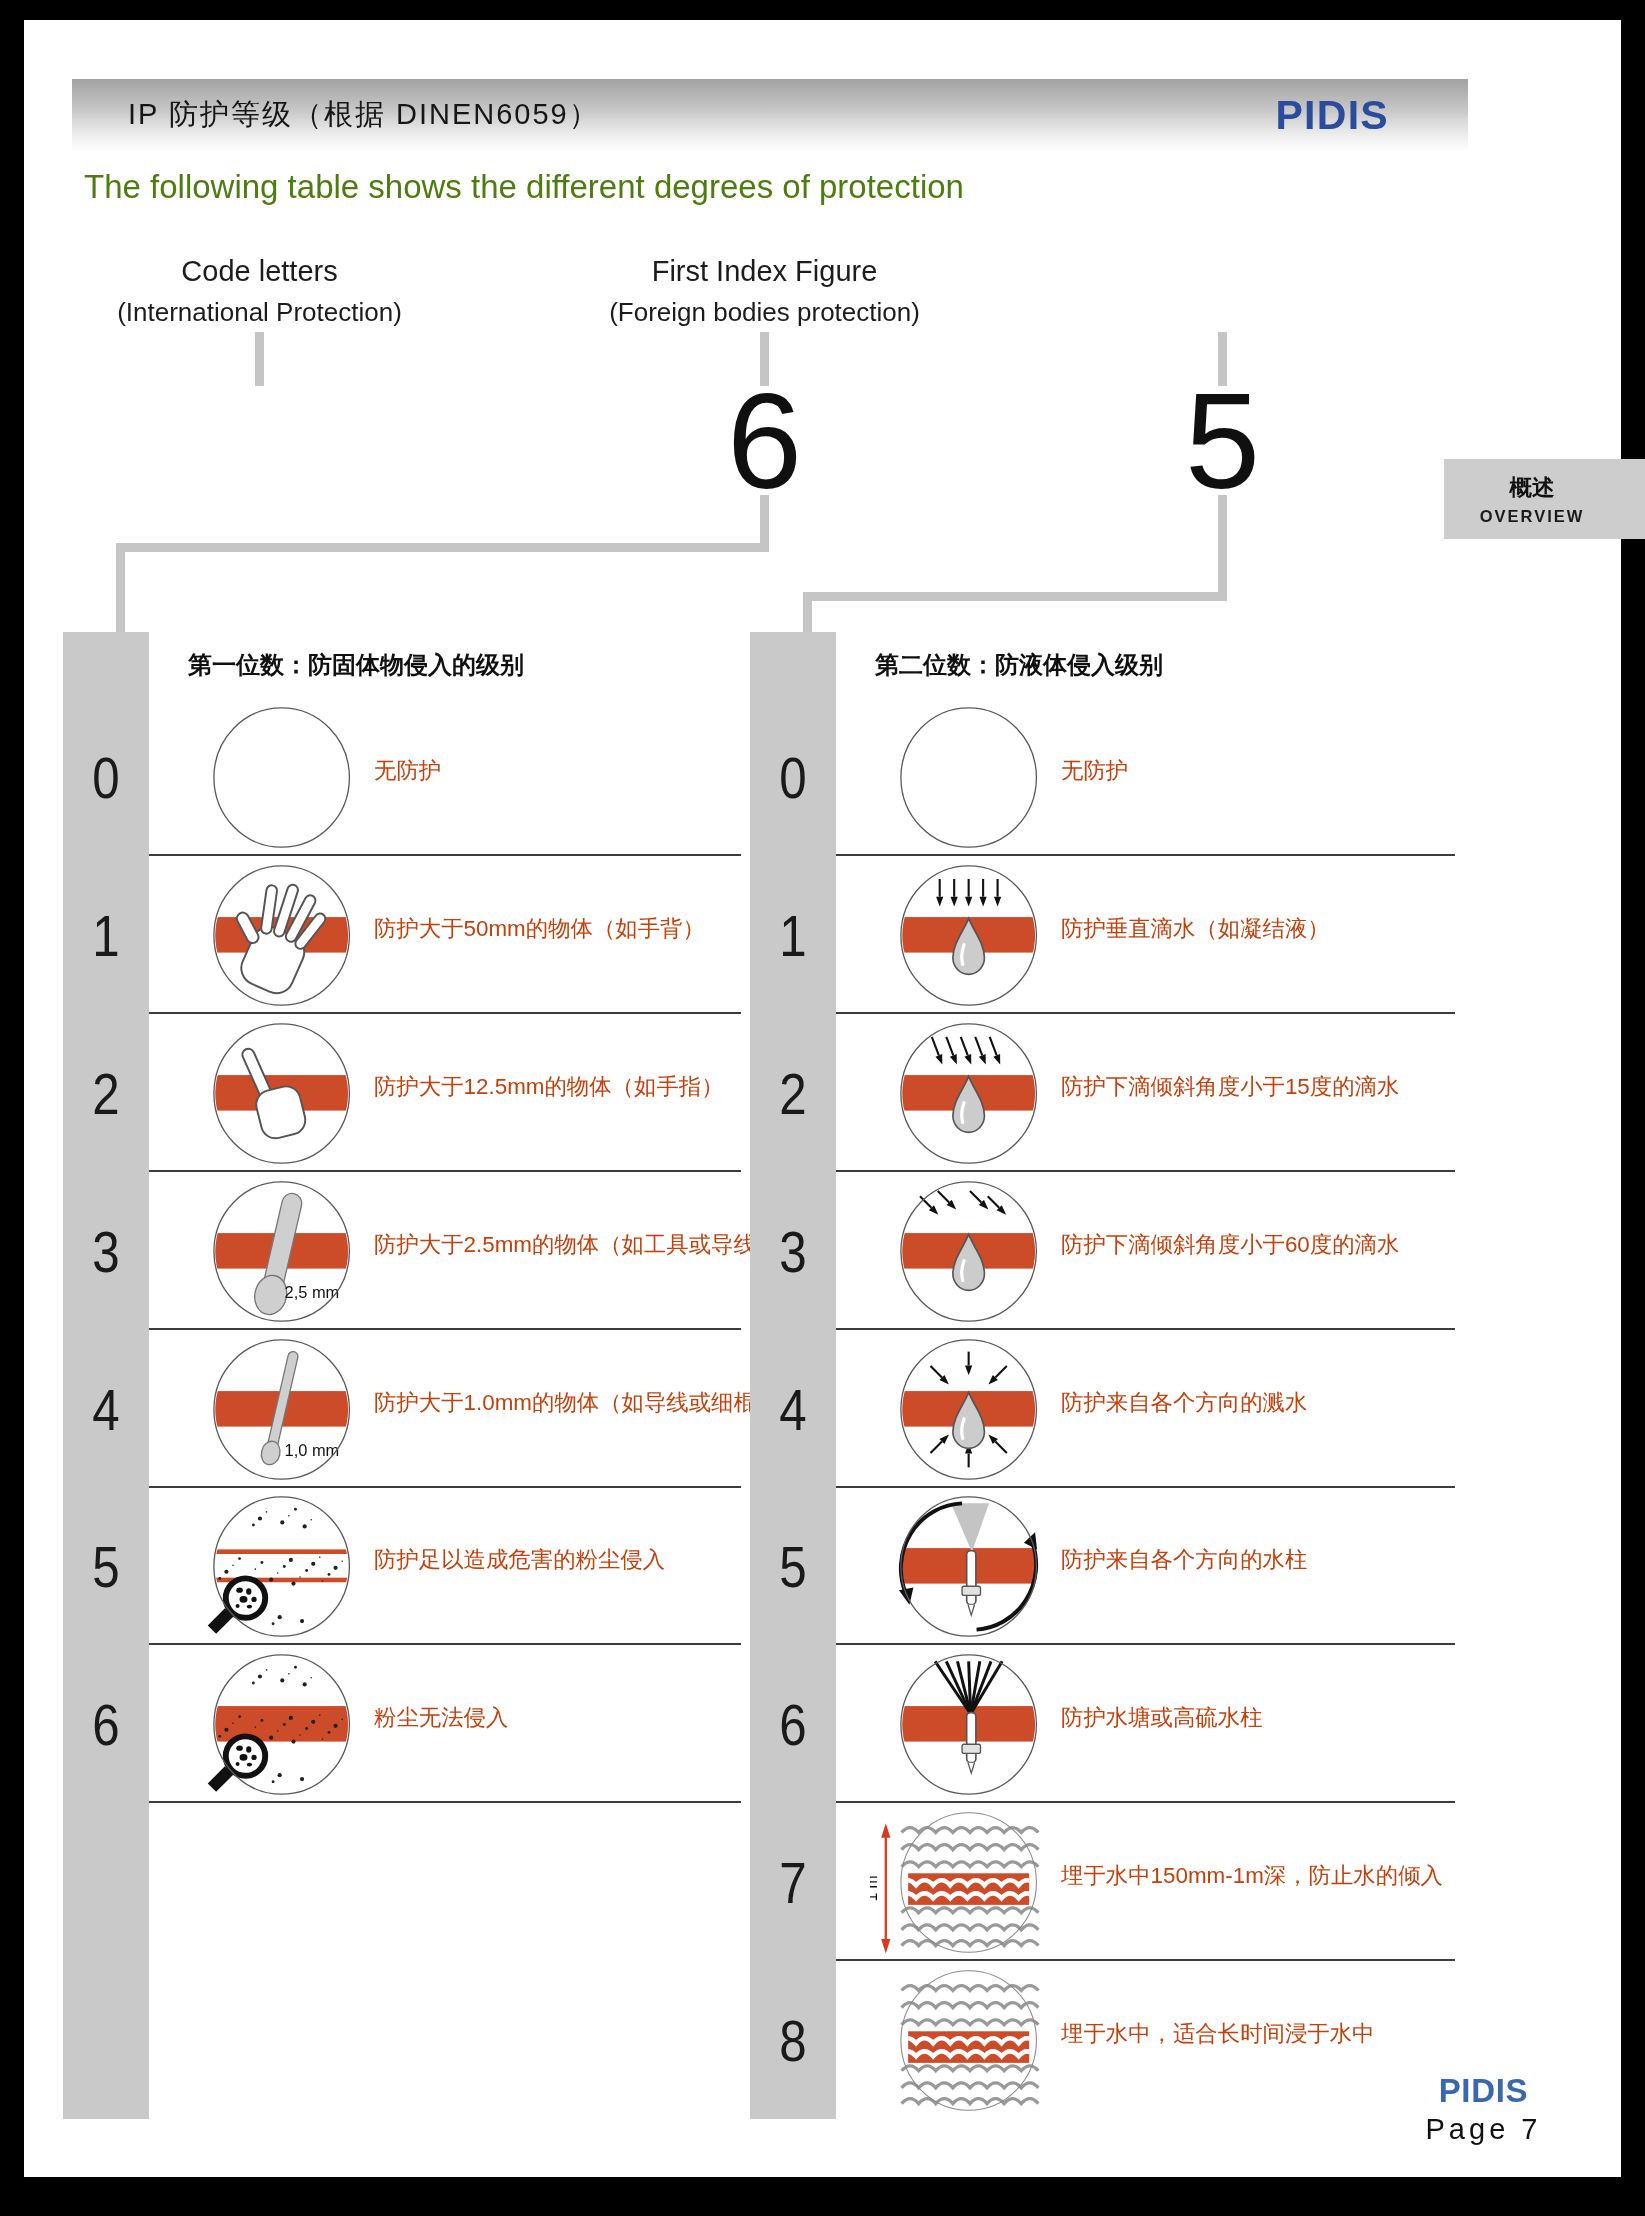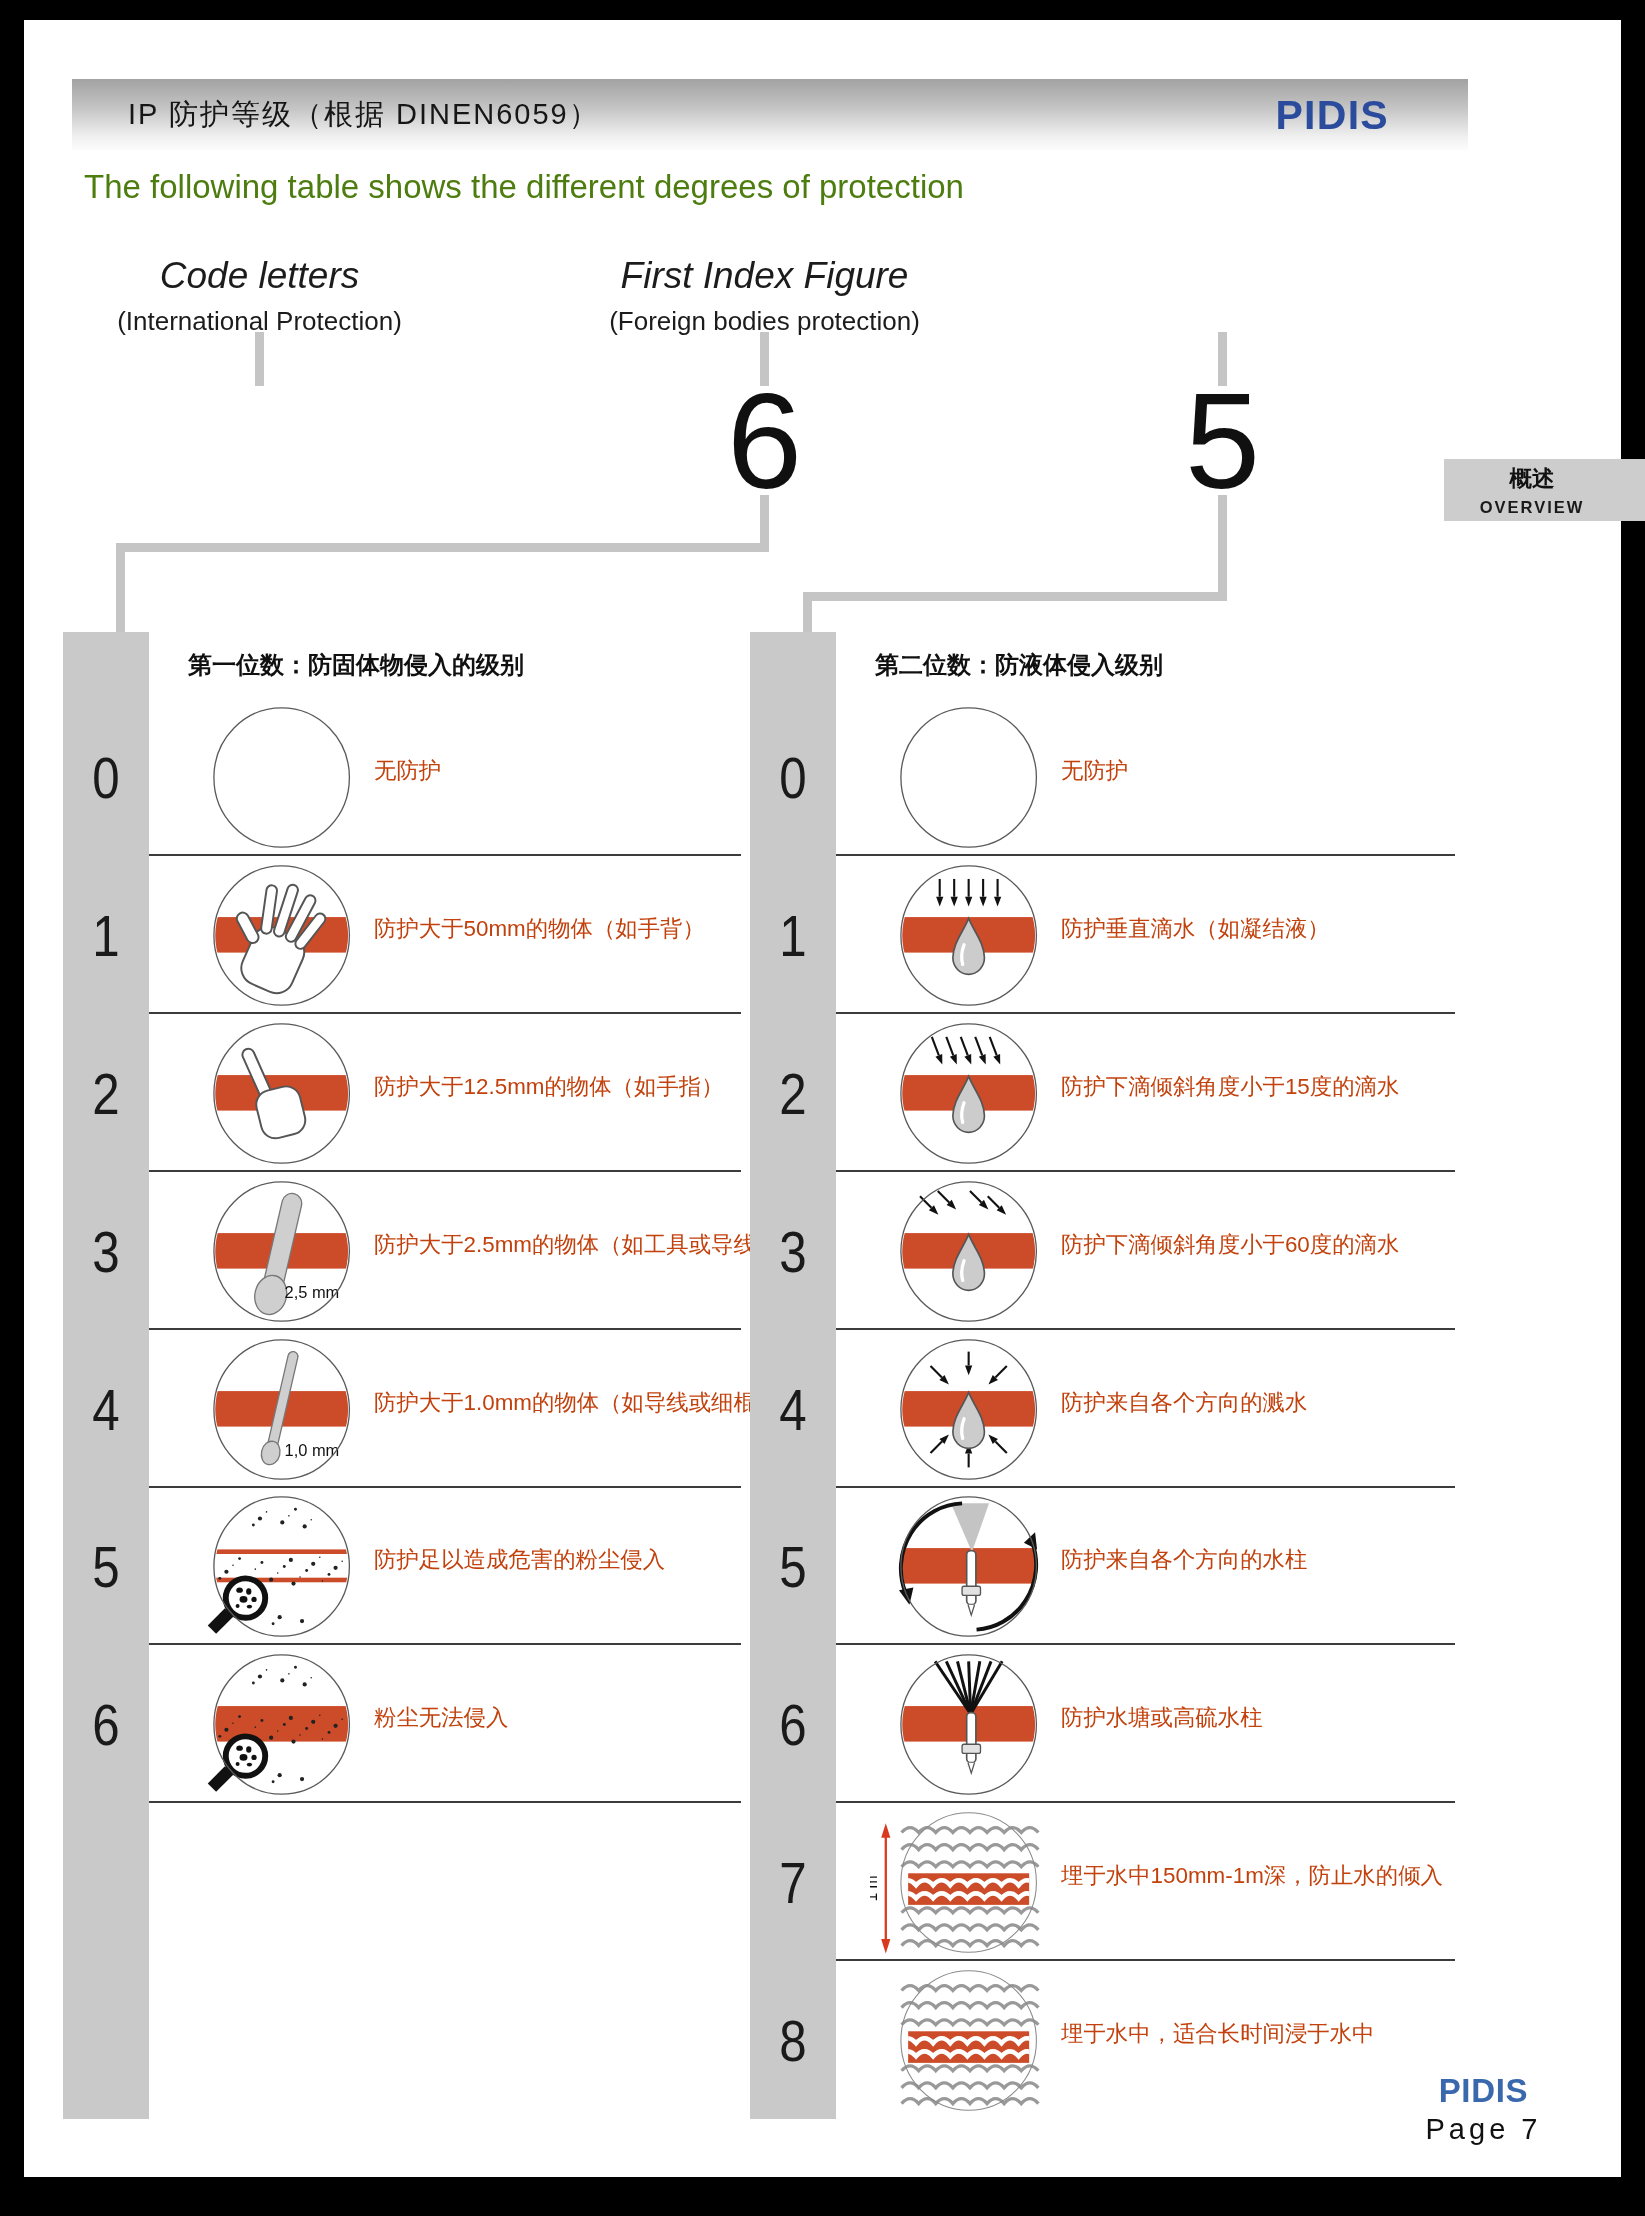--- a/index.html
+++ b/index.html
@@ -15,40 +15,40 @@
   .header-bar{position:absolute;left:72px;top:79px;width:1396px;height:72px;
       background:linear-gradient(180deg,#a2a2a2 0%,#c6c6c6 42%,#f0f0f0 80%,#fdfdfd 100%);
       display:flex;align-items:center;justify-content:space-between;
       padding:0 79px 0 56px;box-sizing:border-box;gap:30px;}
   .hb-title{font-size:29px;letter-spacing:2px;color:#161616;}
   .hb-brand{font-size:41px;font-weight:bold;letter-spacing:1.3px;color:#2b4c9c;}
 
   .intro{position:absolute;left:84px;top:168px;font-size:33px;color:#4d7c0f;}
 
   .colhead{position:absolute;top:255px;width:421px;text-align:center;color:#1c1c1c;}
-  .colhead .ch1{font-size:37px;margin-bottom:9.2px;font-style:italic;}
+  .colhead .ch1{font-size:29px;margin-bottom:9.2px;}
   .colhead .ch2{font-size:26px;}
   .c0{left:49px;} .c1{left:554px;} .c2{left:1012px;}
 
   .stub{position:absolute;top:332px;width:9.2px;height:54px;background:#c5c5c5;}
   .s0{left:255px;} .s1{left:760px;} .s2{left:1218px;}
 
   .big{position:absolute;top:374px;width:329px;text-align:center;
        font-size:135px;line-height:1;color:#101010;}
   .b0{left:95px;} .b1{left:600px;} .b2{left:1058px;}
 
   .conn{position:absolute;background:#c5c5c5;}
   .conn6v{left:760px;top:495px;width:9.2px;height:57px;}
   .conn6h{left:116px;top:543px;width:653px;height:9.2px;}
   .conn6d{left:116px;top:543px;width:9.2px;height:90px;}
   .conn5v{left:1218px;top:495px;width:9.2px;height:105px;}
   .conn5h{left:803px;top:592px;width:424px;height:9.2px;}
   .conn5d{left:803px;top:592px;width:9.2px;height:41px;}
 
-  .side-tab{position:absolute;left:1444px;top:459px;width:201px;height:62px;background:#cdcdcd;
+  .side-tab{position:absolute;left:1444px;top:459px;width:201px;height:80px;background:#cdcdcd;
       z-index:5;display:flex;flex-direction:column;align-items:center;justify-content:center;
       box-sizing:border-box;padding-right:25px;}
   .tab-cn{font-size:22.4px;font-weight:bold;color:#111;}
   .tab-en{font-size:16.5px;font-weight:bold;letter-spacing:2px;color:#1a1a1a;margin-top:4px;}
 
   .ip-table{position:absolute;top:632px;height:1487px;}
   .t0{left:63px;width:678px;}
   .t1{left:750px;width:705px;}
   .ip-table .band{position:absolute;left:0;top:0;width:86px;height:100%;background:#c9c9c9;}
   .ip-table .ttl{position:absolute;left:125px;top:17px;font-size:24px;font-weight:600;color:#101010;}

